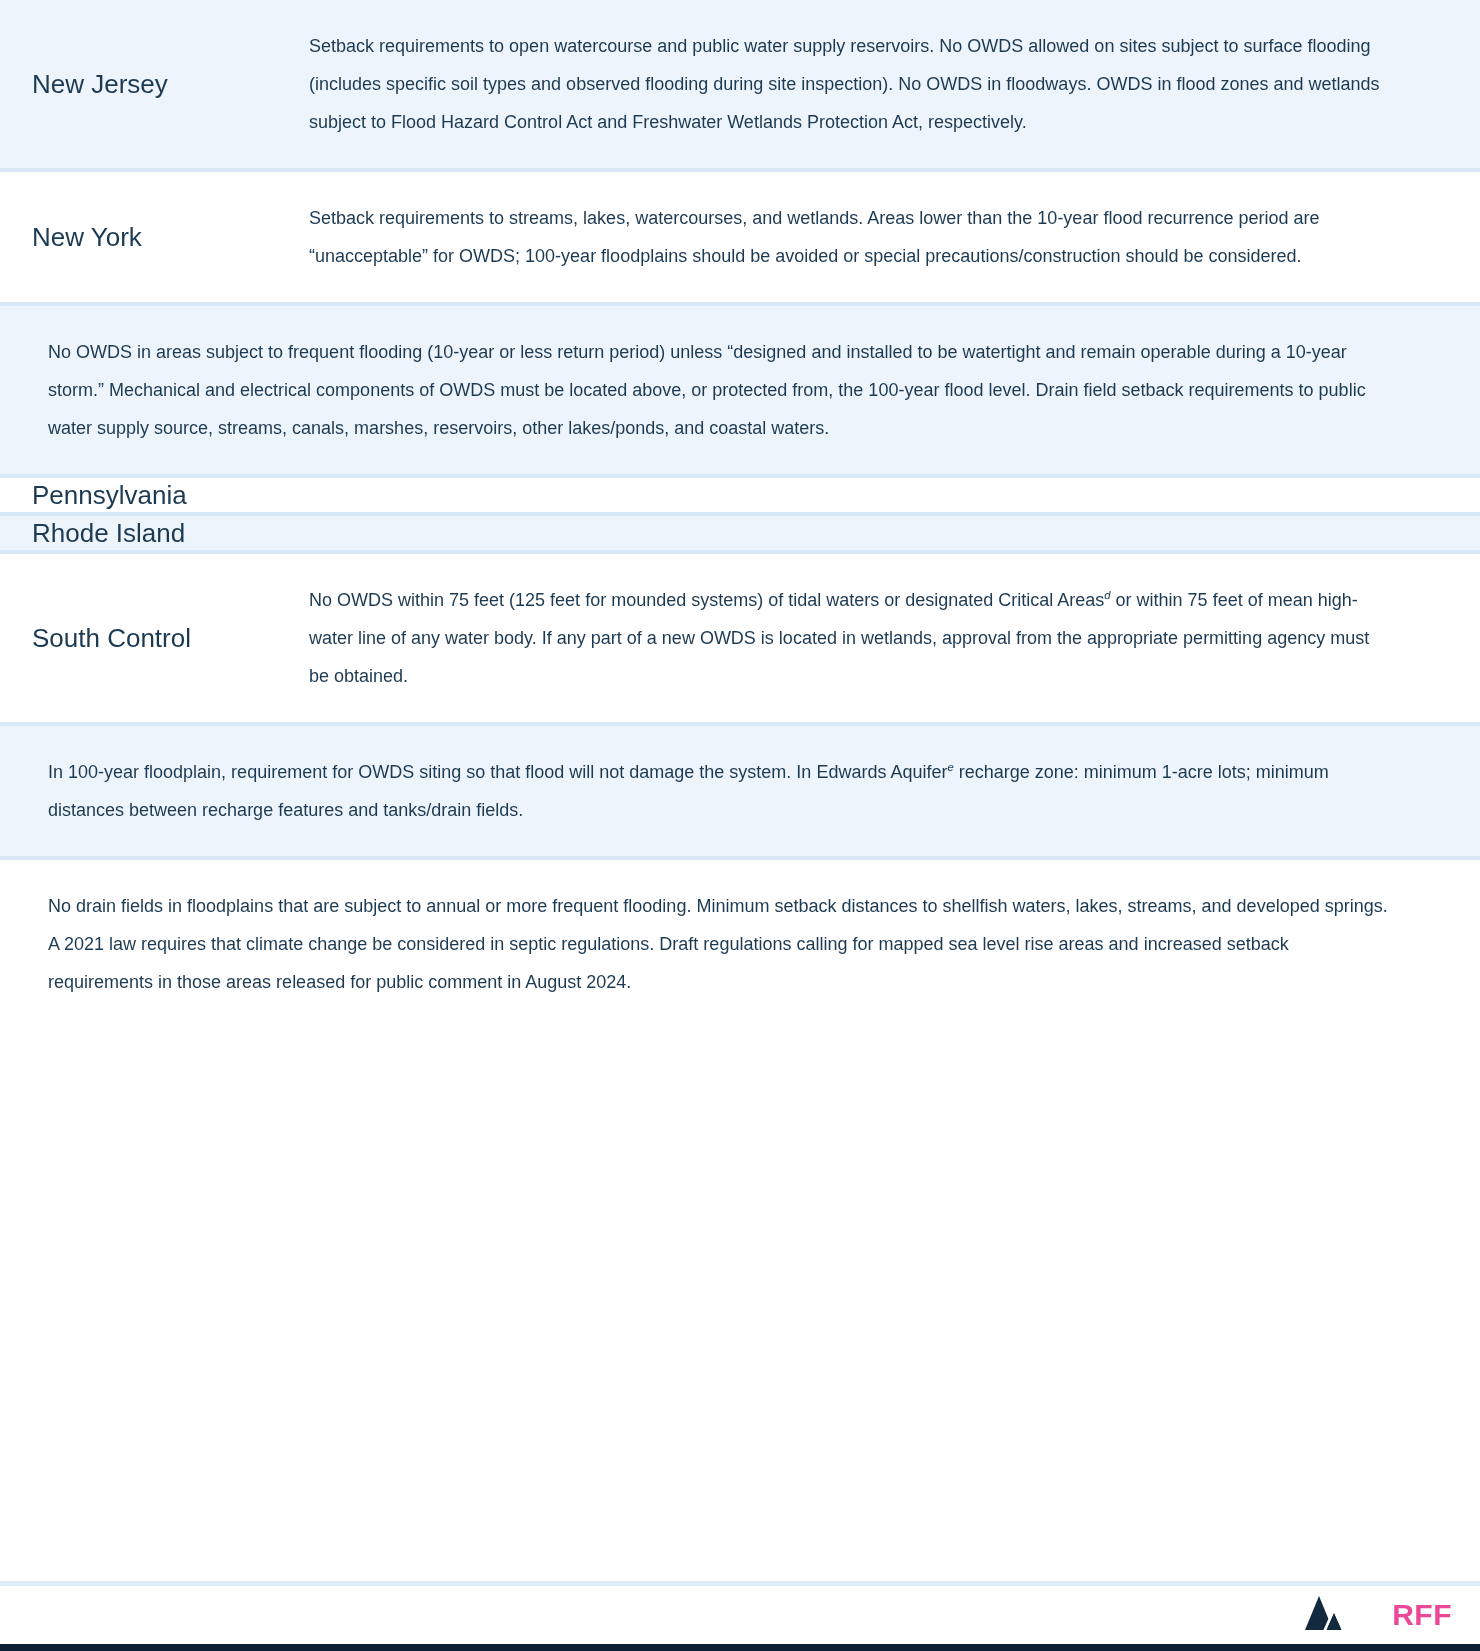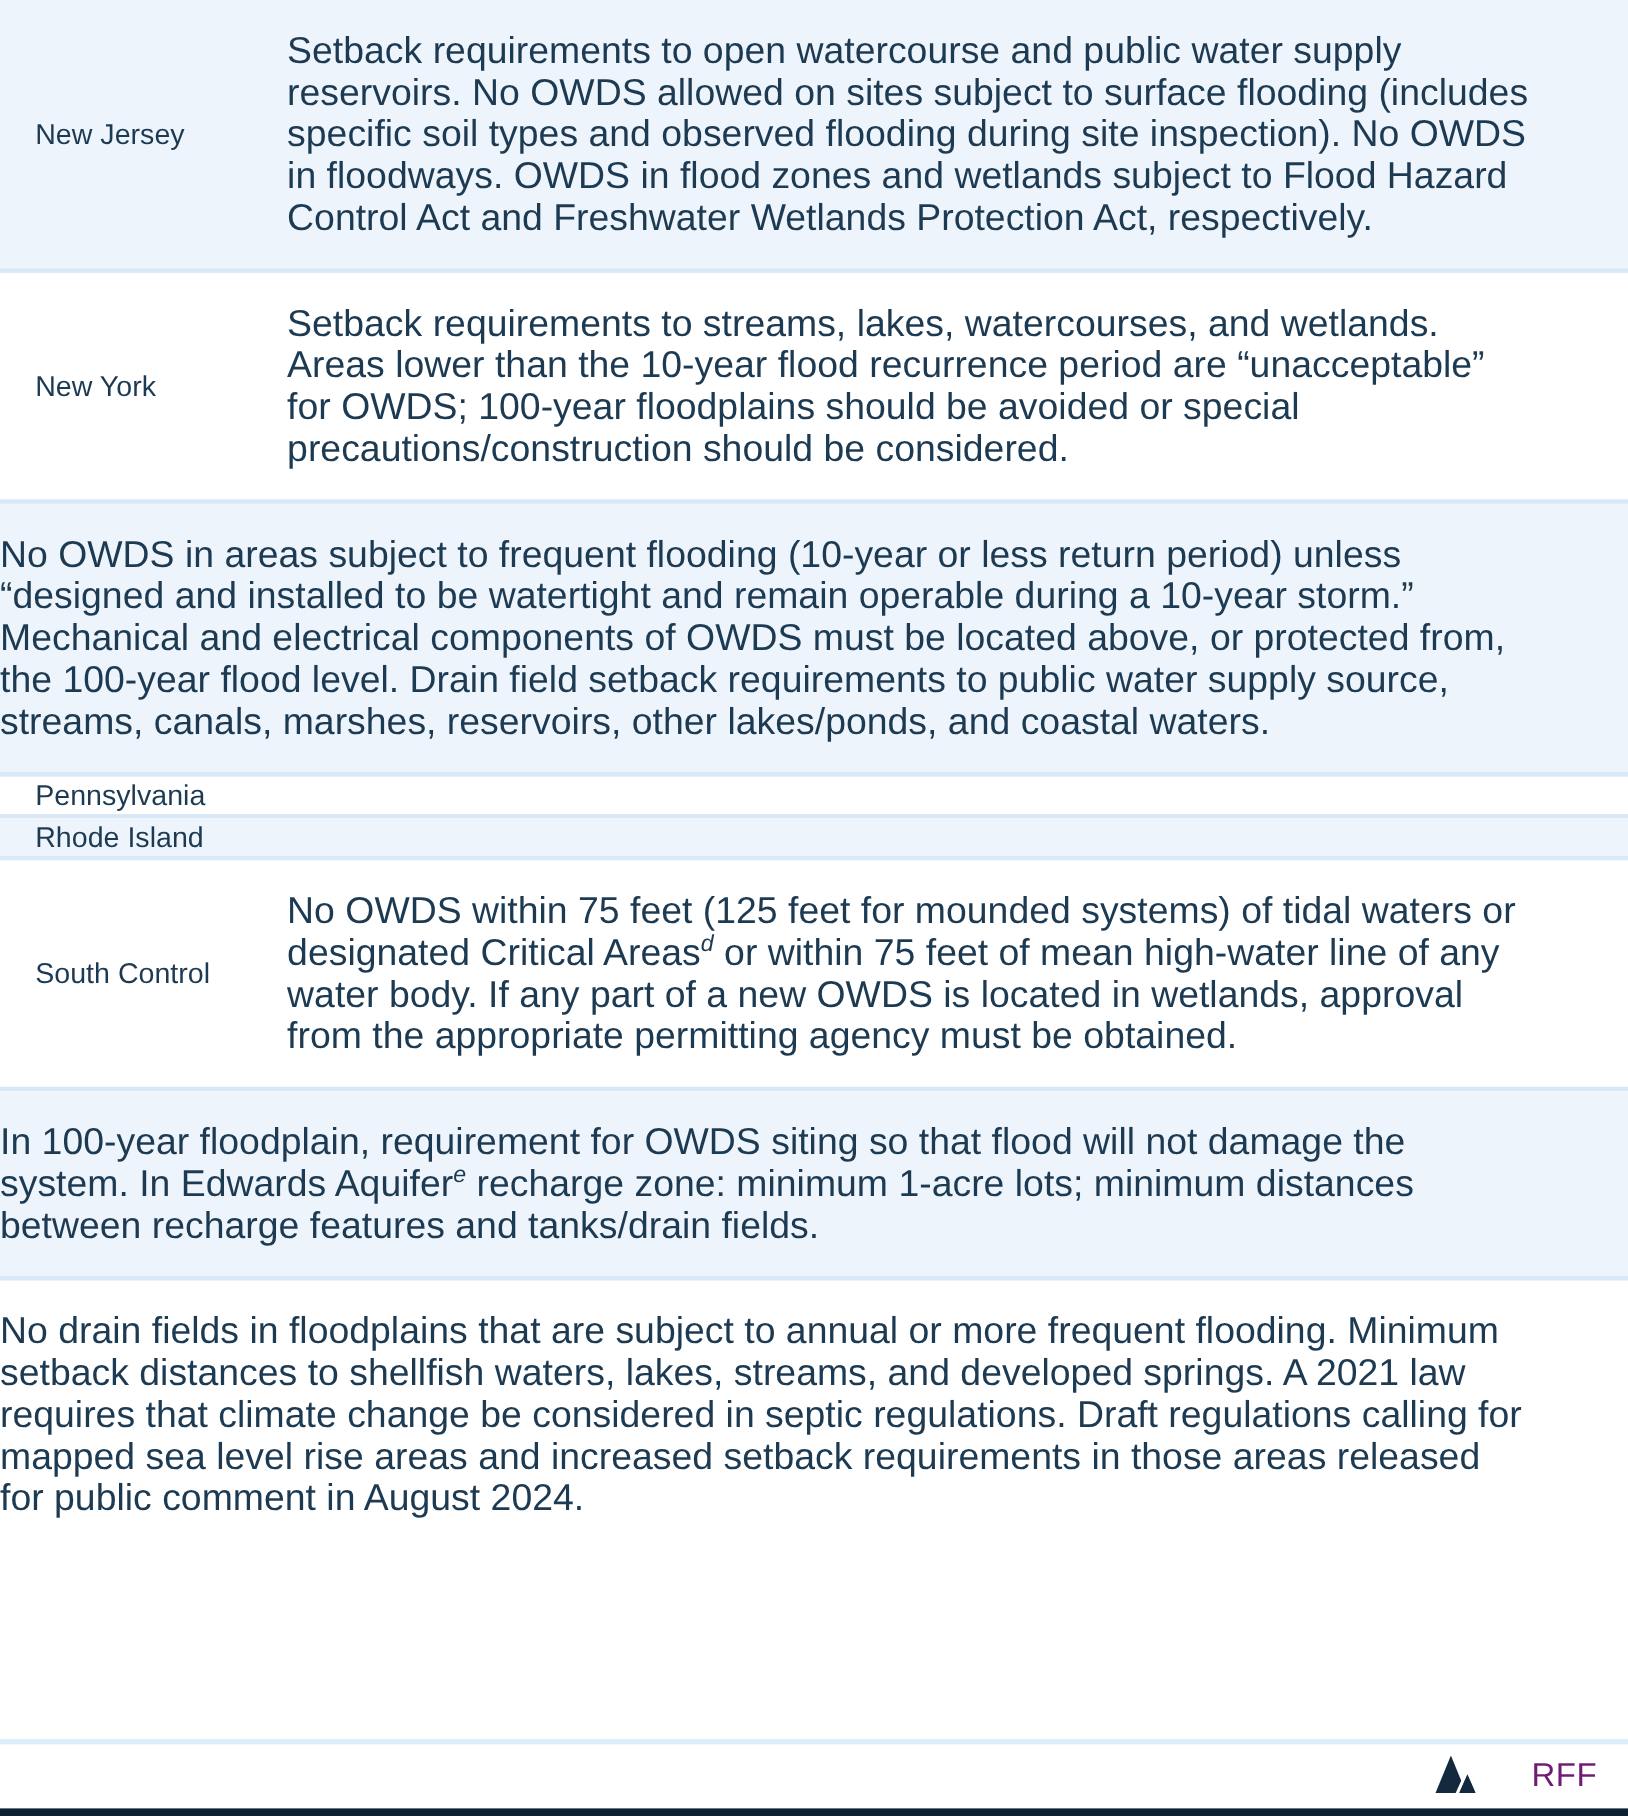--- a/index.html
+++ b/index.html
@@ -30,22 +30,23 @@
     display: flex;
     align-items: center;
     font-size: 26px;
     line-height: 34px;
   }
   .desc-cell {
     flex: 1;
     display: flex;
     align-items: center;
     padding: 27px 90px 27px 0;
-    font-size: 34px;
+    font-size: 18px;
     line-height: 38px;
+    margin-left: 48px;
   }
   .desc-cell sup {
     font-style: italic;
     font-size: 0.62em;
     line-height: 0;
   }
   .footer-area { margin-top: auto; }
   .footer-divider { height: 5px; background: #dceefa; }
   .footer-bar {
     height: 58px;
@@ -55,23 +56,23 @@
     padding-right: 28px;
     background: #ffffff;
   }
   .logo {
     display: flex;
     align-items: center;
     gap: 10px;
   }
   .logo-text {
     font-size: 30px;
-    font-weight: normal;
+    font-weight: bold;
     letter-spacing: 0.5px;
-    color: #701a75;
+    color: #ec4899;
     margin-left: 38px;
   }
   .bottom-bar { height: 7px; background: #0b2133; }
 </style>
 </head>
 <body>
 
 <div class="page">
 
   <div class="table" id="table">

